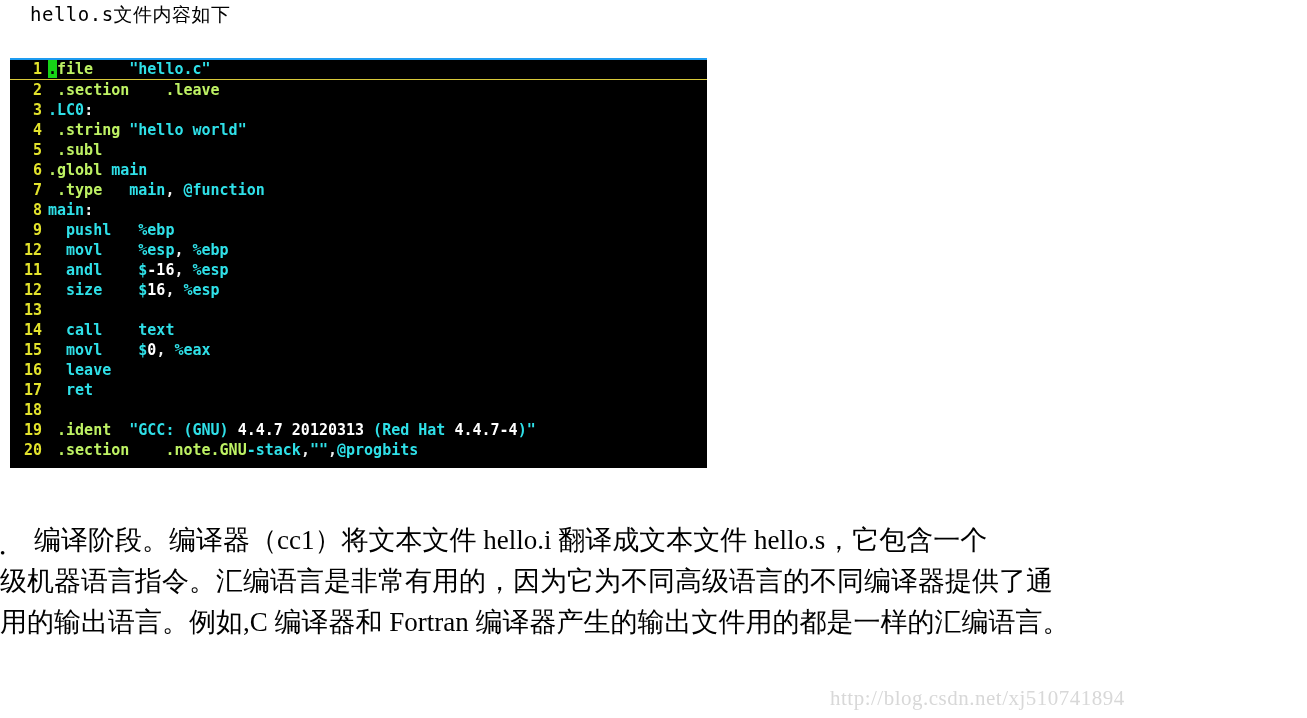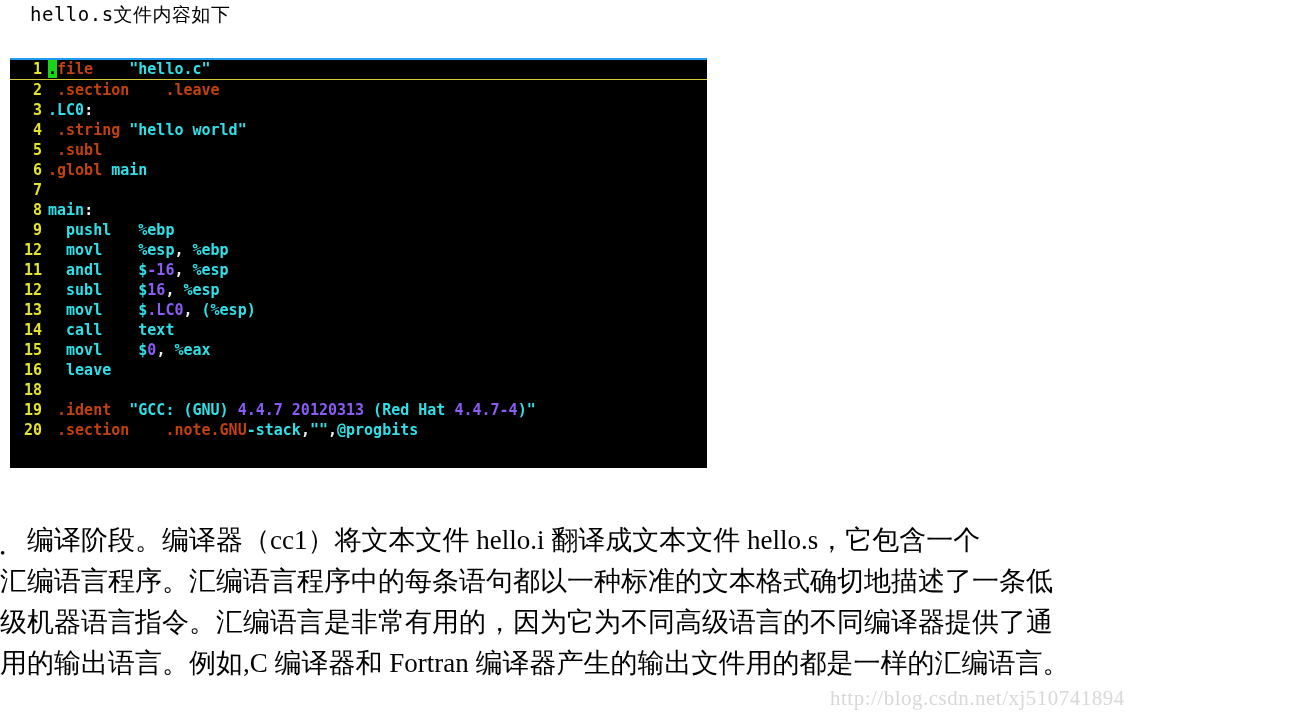--- a/index.html
+++ b/index.html
@@ -67,24 +67,24 @@
     min-width: 38px;
     text-align: right;
     color: #e3e32c;
     padding-right: 6px;
     box-sizing: border-box;
   }
   .lcode {
     white-space: pre;
   }
   
-  .t-dir   { color: #c2410c; margin-top: 26px; }           
+  .t-dir   { color: #bef264; margin-top: 26px; }           
   .t-id    { color: #2fe0e8; }           
   .t-str   { color: #2fe0e8; }           
-  .t-num   { color: #8b5cf6; }           
+  .t-num   { color: #ffffff; }           
   .t-punct { color: #2fe0e8; }
   .t-white { color: #f0f0f0; }
   .cursor {
     background: #17d417;
     color: #000000;
   }
 
   
   #paragraph {
     position: absolute;
@@ -101,21 +101,21 @@
     line-height: 1;
   }
   .para-line {
     font-family: "Liberation Serif", serif;
     font-size: 27px;
     color: #000000;
     line-height: 41px;
     white-space: pre;
     letter-spacing: 0px;
   }
-  .para-line.first { padding-left: 27px; }
+  .para-line.first { padding-left: 34px; }
 
   
   #watermark {
     position: absolute;
     left: 830px;
     top: 686px;
     font-family: "Liberation Serif", serif;
     font-size: 21px;
     color: #d8d8d8;
     white-space: pre;
@@ -155,20 +155,21 @@
       <span class="lcode"><span class="t-dir"> .subl</span></span>
     </div>
 
     <div class="code-line">
       <span class="lnum">6</span>
       <span class="lcode"><span class="t-dir">.globl</span> <span class="t-id">main</span></span>
     </div>
 
     <div class="code-line">
       <span class="lnum">7</span>
+      <span class="lcode"><span class="t-dir"> .type</span><span class="t-white">   </span><span class="t-id">main</span><span class="t-white">, </span><span class="t-id">@function</span></span>
     </div>
 
     <div class="code-line">
       <span class="lnum">8</span>
       <span class="lcode"><span class="t-id">main</span><span class="t-white">:</span></span>
     </div>
 
     <div class="code-line">
       <span class="lnum">9</span>
       <span class="lcode"><span class="t-id">  pushl</span><span class="t-white">   </span><span class="t-id">%ebp</span></span>
@@ -179,43 +180,46 @@
       <span class="lcode"><span class="t-id">  movl</span><span class="t-white">    </span><span class="t-id">%esp</span><span class="t-white">, </span><span class="t-id">%ebp</span></span>
     </div>
 
     <div class="code-line">
       <span class="lnum">11</span>
       <span class="lcode"><span class="t-id">  andl</span><span class="t-white">    </span><span class="t-punct">$</span><span class="t-num">-16</span><span class="t-white">, </span><span class="t-id">%esp</span></span>
     </div>
 
     <div class="code-line">
       <span class="lnum">12</span>
-      <span class="lcode"><span class="t-id">  subl</span><span class="t-white">    </span><span class="t-punct">$</span><span class="t-num">16</span><span class="t-white">, </span><span class="t-id">%esp</span></span>
+      <span class="lcode"><span class="t-id">  size</span><span class="t-white">    </span><span class="t-punct">$</span><span class="t-num">16</span><span class="t-white">, </span><span class="t-id">%esp</span></span>
     </div>
 
     <div class="code-line">
       <span class="lnum">13</span>
-      <span class="lcode"><span class="t-id">  movl</span><span class="t-white">    </span><span class="t-punct">$</span><span class="t-num">.LC0</span><span class="t-white">, </span><span class="t-punct">(</span><span class="t-id">%esp</span><span class="t-punct">)</span></span>
     </div>
 
     <div class="code-line">
       <span class="lnum">14</span>
       <span class="lcode"><span class="t-id">  call</span><span class="t-white">    </span><span class="t-id">text</span></span>
     </div>
 
     <div class="code-line">
       <span class="lnum">15</span>
       <span class="lcode"><span class="t-id">  movl</span><span class="t-white">    </span><span class="t-punct">$</span><span class="t-num">0</span><span class="t-white">, </span><span class="t-id">%eax</span></span>
     </div>
 
     <div class="code-line">
       <span class="lnum">16</span>
       <span class="lcode"><span class="t-id">  leave</span></span>
     </div>
 
+    <div class="code-line">
+      <span class="lnum">17</span>
+      <span class="lcode"><span class="t-id">  ret</span></span>
+    </div>
 
     <div class="code-line">
       <span class="lnum">18</span>
     </div>
 
     <div class="code-line">
       <span class="lnum">19</span>
       <span class="lcode"><span class="t-dir"> .ident</span><span class="t-white">  </span><span class="t-str">"GCC: (GNU) </span><span class="t-num">4.4.7 20120313</span><span class="t-str"> (Red Hat </span><span class="t-num">4.4.7-4</span><span class="t-str">)"</span></span>
     </div>
 
@@ -223,18 +227,17 @@
       <span class="lnum">20</span>
       <span class="lcode"><span class="t-dir"> .section</span><span class="t-white">    </span><span class="t-dir">.note.GNU</span><span class="t-id">-stack</span><span class="t-white">,</span><span class="t-str">""</span><span class="t-white">,</span><span class="t-id">@progbits</span></span>
     </div>
 
   </div>
 </div>
 
 <div id="paragraph">
   <span class="bullet">•</span>
   <div class="para-line first">编译阶段。编译器（cc1）将文本文件 hello.i 翻译成文本文件 hello.s，它包含一个</div>
-  <div class="para-line">汇编语言程序。汇编语言程序中的每条语句都以一种标准的文本格式确切地描述了一条低</div>
   <div class="para-line">级机器语言指令。汇编语言是非常有用的，因为它为不同高级语言的不同编译器提供了通</div>
   <div class="para-line">用的输出语言。例如,C 编译器和 Fortran 编译器产生的输出文件用的都是一样的汇编语言。</div>
 </div>
 
 <div id="watermark">http://blog.csdn.net/xj510741894</div>
 
 </body></html>

